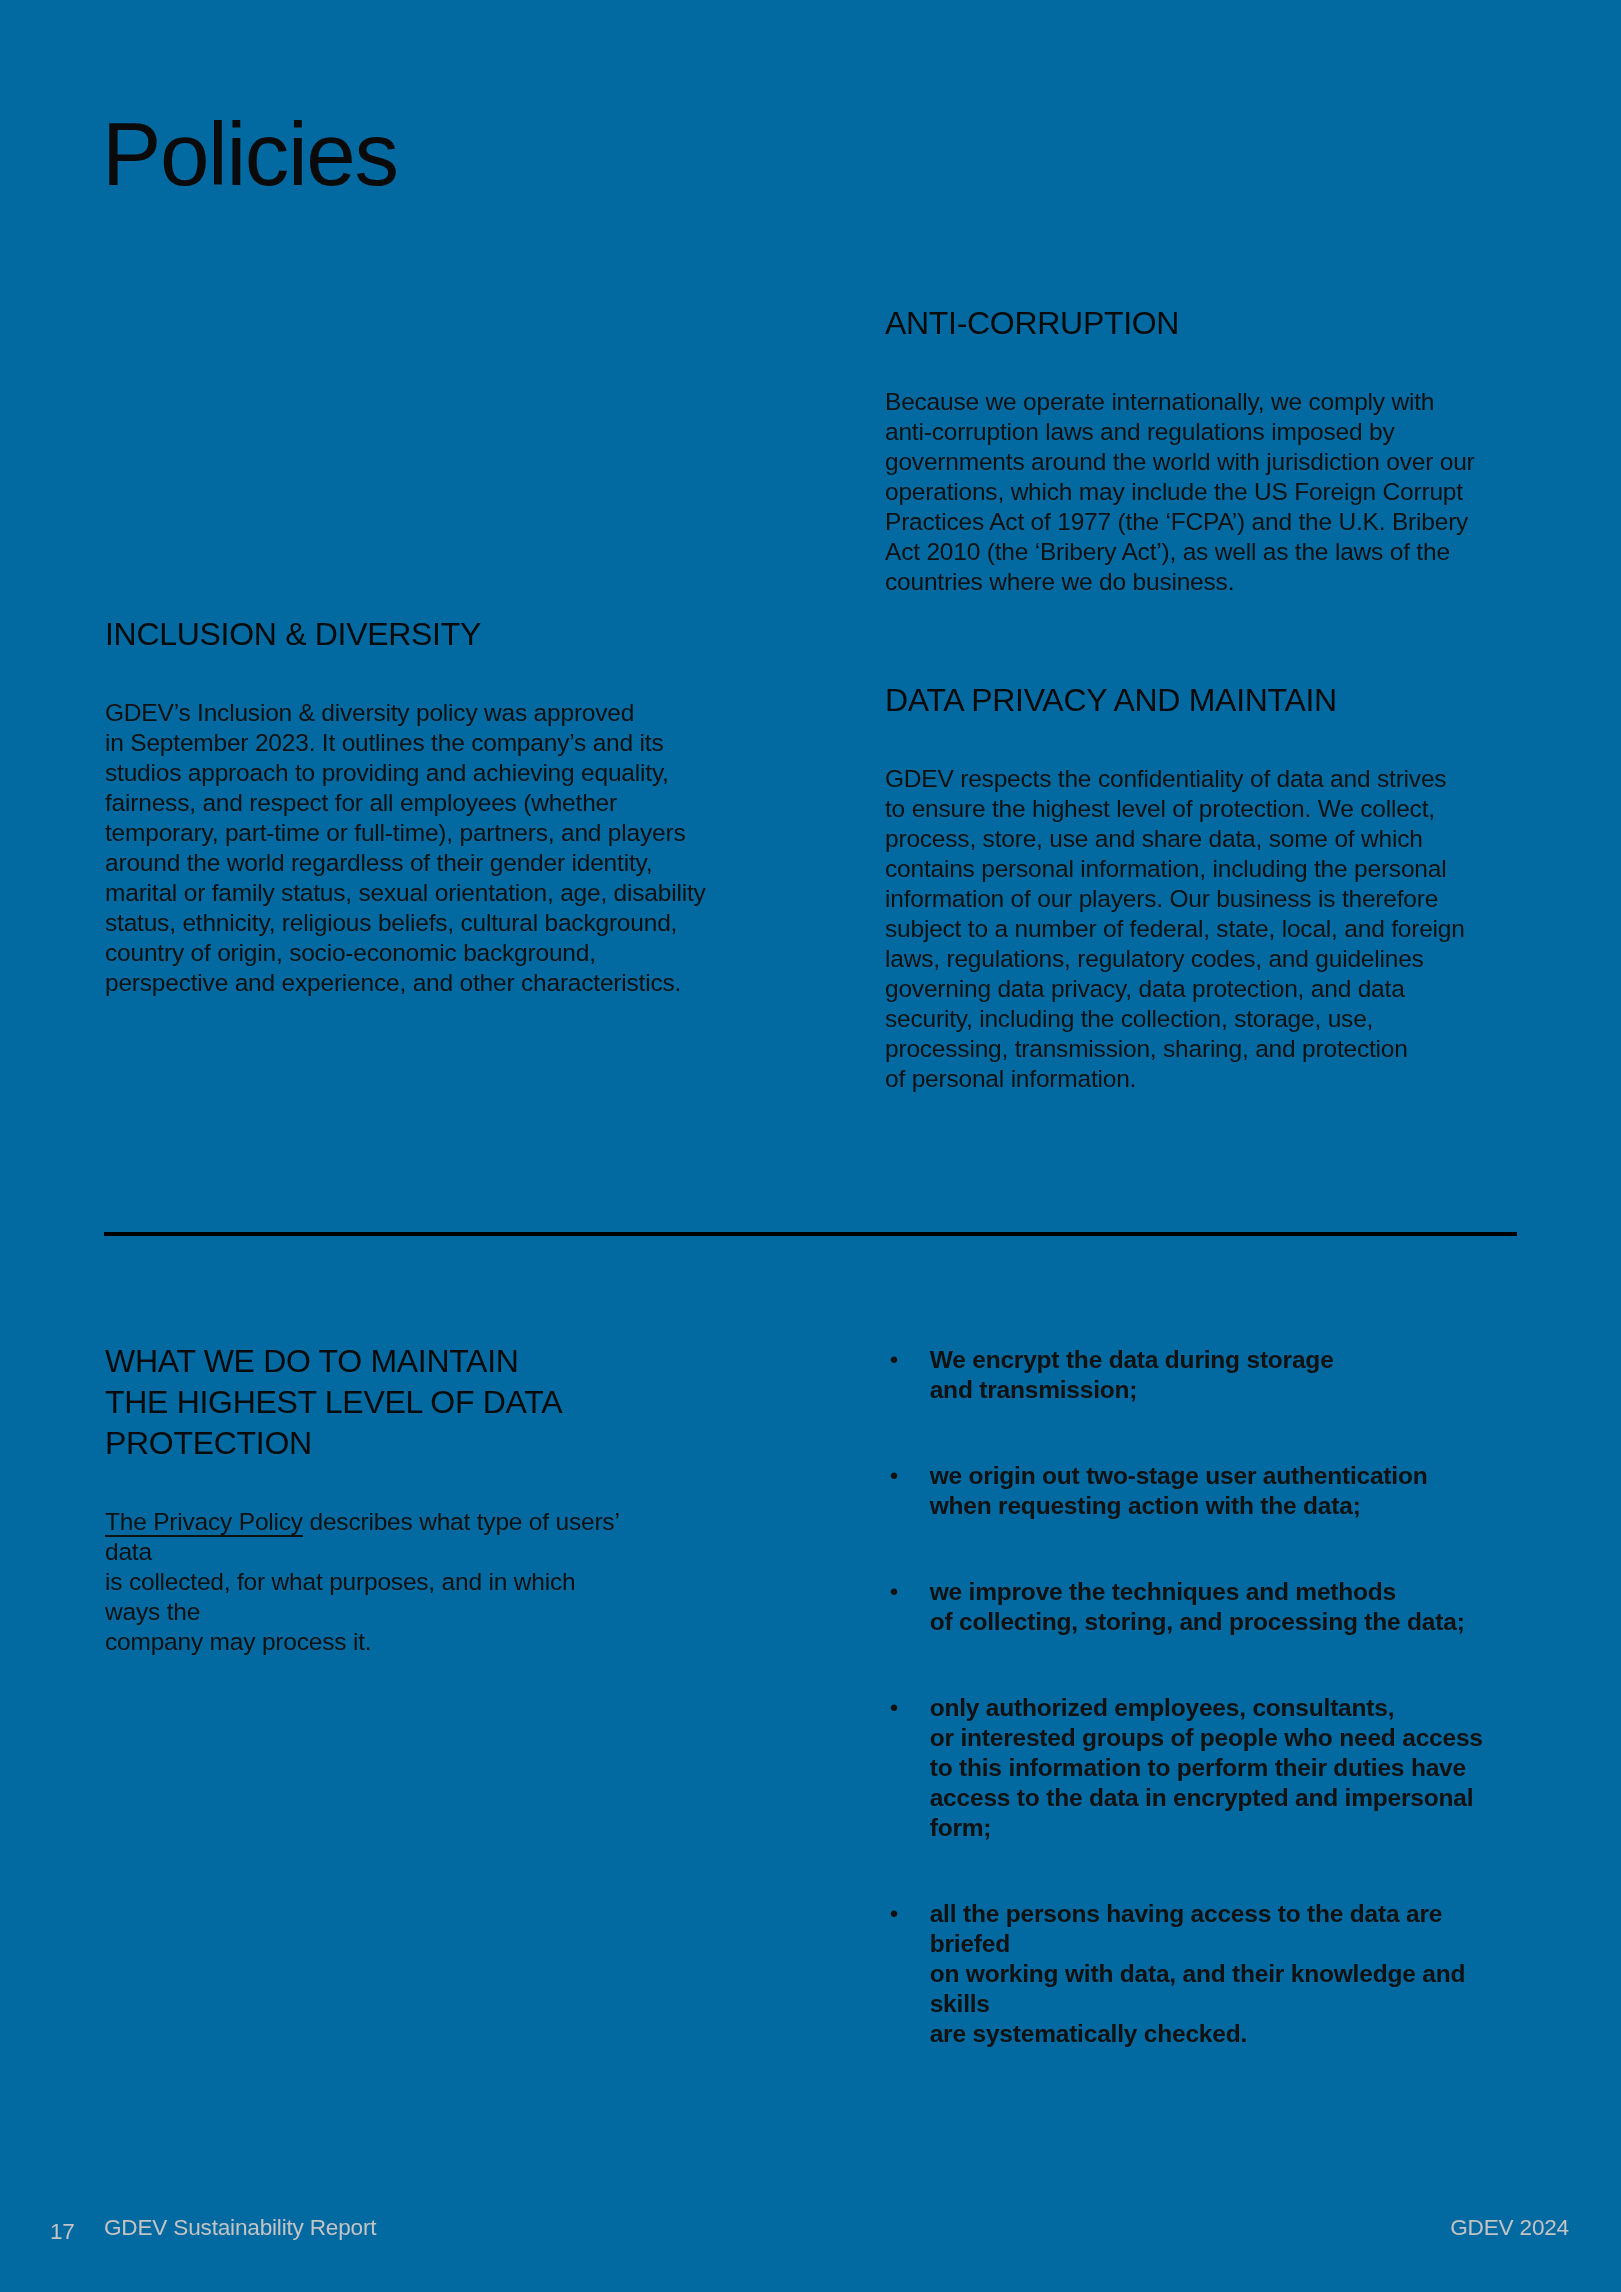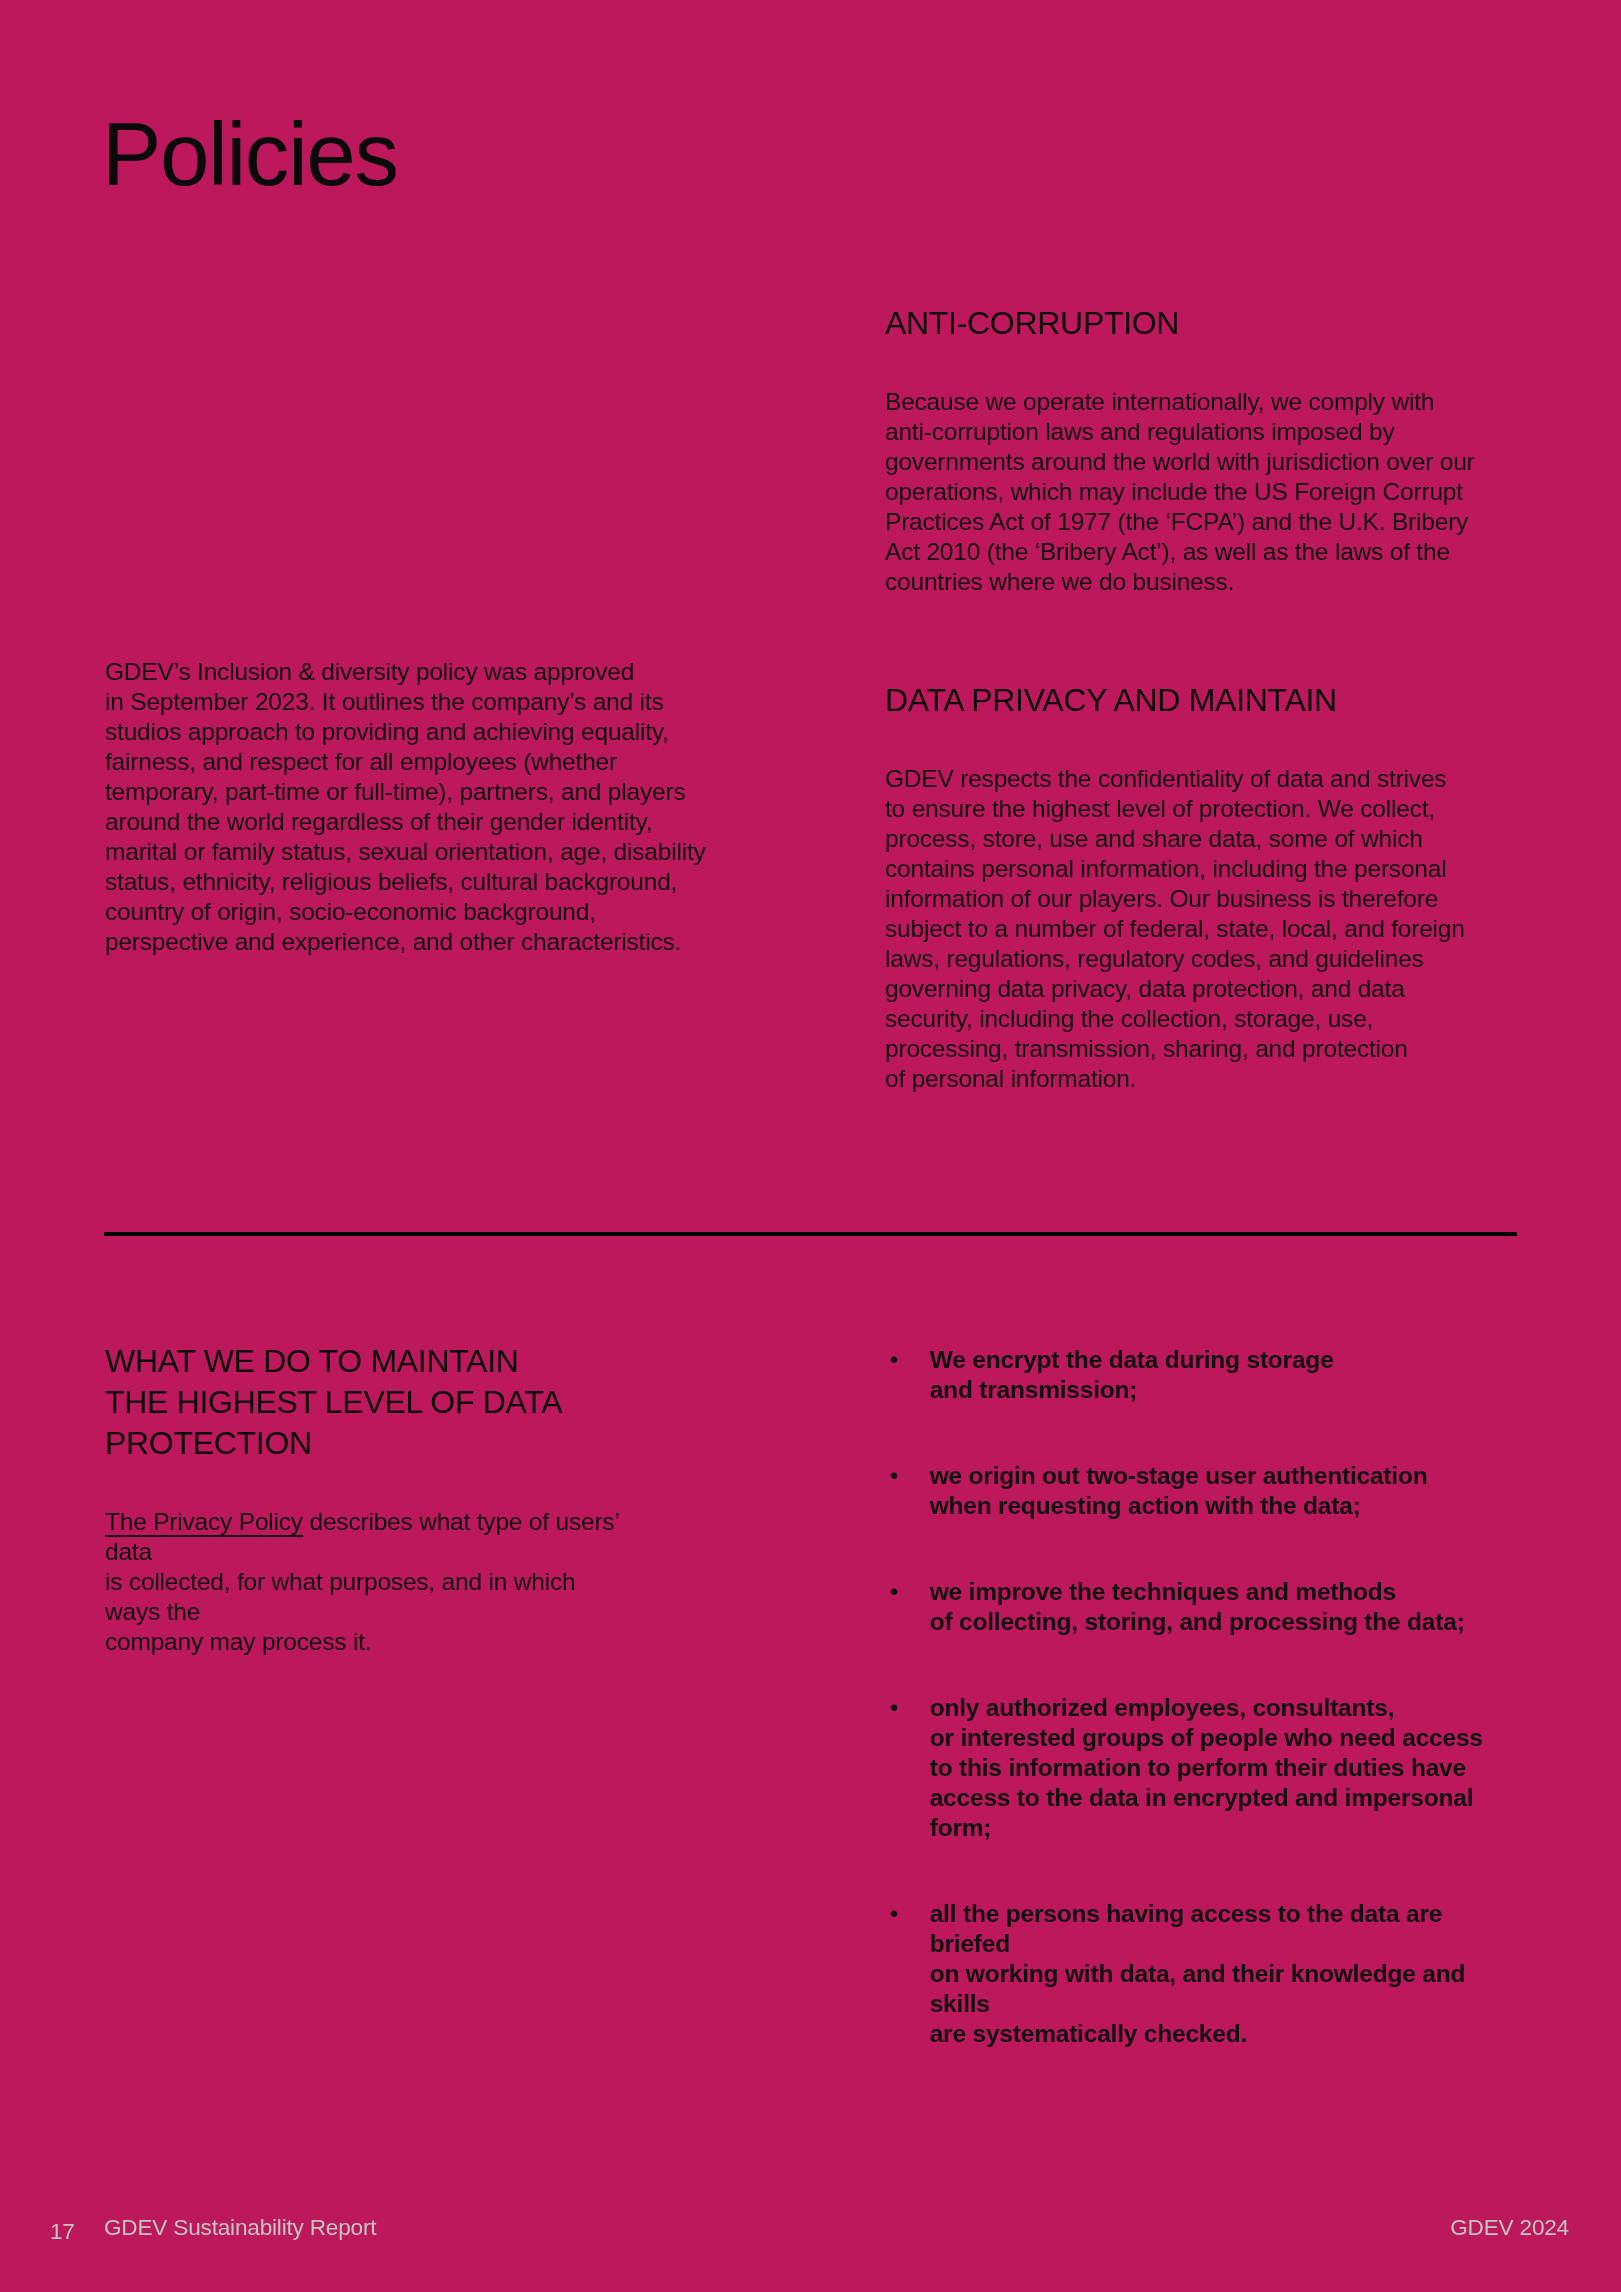--- a/index.html
+++ b/index.html
@@ -6,21 +6,21 @@
   html, body { background: #ffffff; }
   body {
     font-family: "Liberation Sans", sans-serif;
     color: #111111;
     width: 1621px;
   }
   .page {
     position: relative;
     width: 1621px;
     height: 2293px;
-    background: #be185d;
+    background: #0369a1;
     overflow: hidden;
   }
   .page-title {
     position: absolute;
     left: 102px;
     top: 108px;
     font-size: 89px;
     font-weight: 400;
     line-height: 1.05;
     letter-spacing: -1.4px;
@@ -123,20 +123,21 @@
 <body>
 
 <div class="page">
 
   <h1 class="page-title">Policies</h1>
 
   <div class="section sec-code">
   </div>
 
   <div class="section sec-inclusion">
+    <h2>INCLUSION &amp; DIVERSITY</h2>
     <p>GDEV’s Inclusion &amp; diversity policy was approved
 in September 2023. It outlines the company’s and its
 studios approach to providing and achieving equality,
 fairness, and respect for all employees (whether
 temporary, part-time or full-time), partners, and players
 around the world regardless of their gender identity,
 marital or family status, sexual orientation, age, disability
 status, ethnicity, religious beliefs, cultural background,
 country of origin, socio-economic background,
 perspective and experience, and other characteristics.</p>

